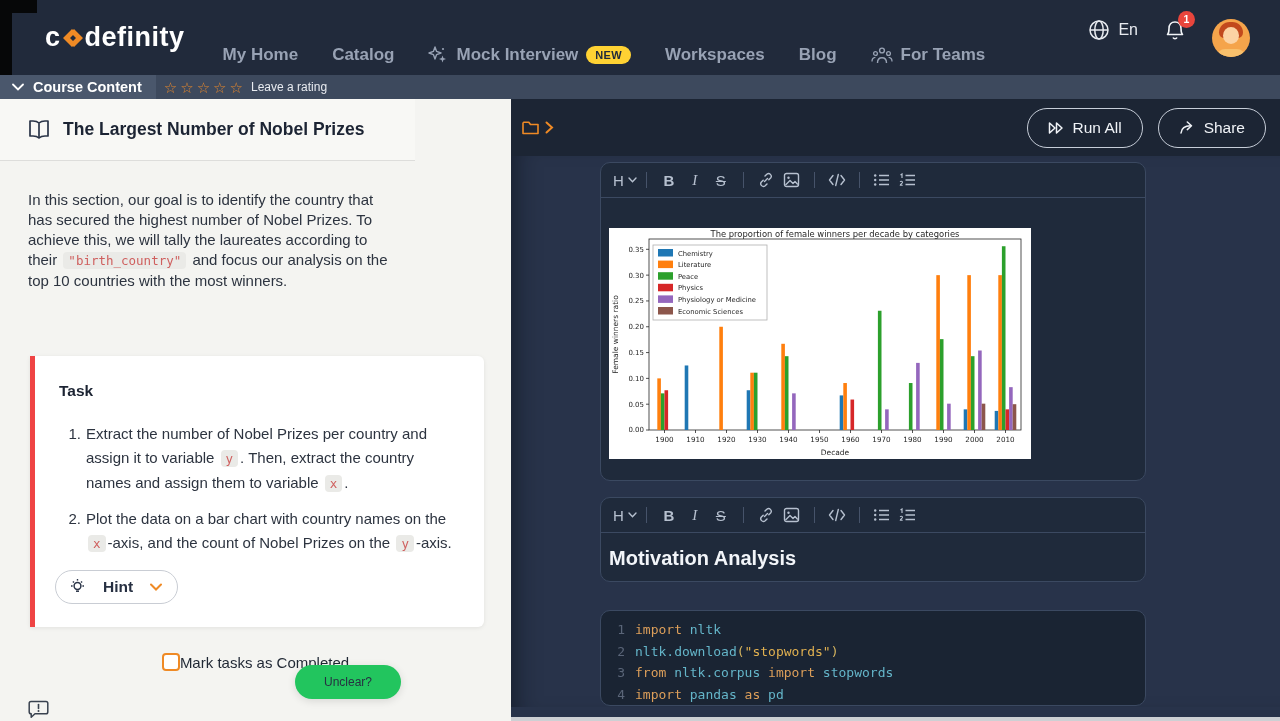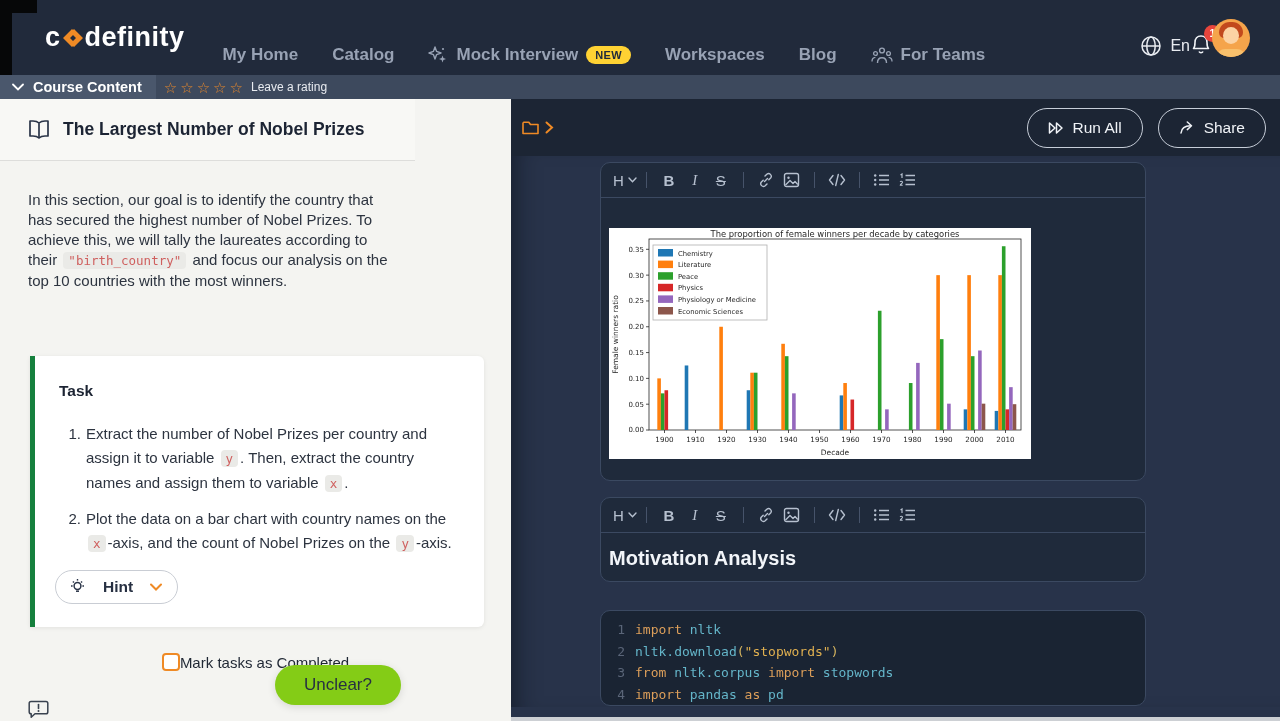--- a/index.html
+++ b/index.html
@@ -9,21 +9,21 @@
 
   
   .navbar { position:absolute; left:0; top:0; width:1280px; height:75px; background:#212a3b; display:flex; align-items:center; padding:0 30px 0 45px; }
   .corner-top { position:absolute; left:0; top:0; width:37px; height:13px; background:#060708; z-index:5; }
   .corner-left { position:absolute; left:0; top:0; width:12px; height:75px; background:#060708; z-index:5; }
   .logo { display:flex; align-items:center; font-weight:bold; font-size:27px; color:#fff; letter-spacing:.5px; margin-right:38px; }
   .logo svg { margin:0 1px; }
   .nav-items { display:flex; align-items:center; gap:34px; }
   .nav-item { display:flex; align-items:center; gap:8px; color:#98a2b4; font-size:17px; font-weight:700; cursor:pointer; white-space:nowrap;margin-top:34px; }
   .badge-new { background:#ffd233; color:#212a3b; font-size:11px; font-weight:bold; padding:3px 9px; border-radius:10px; letter-spacing:.3px; }
-  .nav-right { margin-left:auto; display:flex; align-items:flex-end; }
+  .nav-right { margin-left:auto; display:flex; align-items:flex-start; gap:26px; }
   .lang { display:flex; align-items:center; gap:8px; color:#e8ebf0; font-size:16px; cursor:pointer; }
   .bell-wrap { position:relative; cursor:pointer; }
   .bell-badge { position:absolute; top:-8px; right:-9px; background:#e8453c; color:#fff; border-radius:50%; width:17px; height:17px; font-size:10.5px; display:flex; align-items:center; justify-content:center; font-weight:bold; }
   .avatar { width:38px; height:38px; border-radius:50%; background:#f5a44b; position:relative; overflow:hidden; cursor:pointer; }
   .avatar .hair { position:absolute; left:7px; top:3px; width:24px; height:16px; border-radius:12px 12px 6px 6px; background:#c2491d; }
   .avatar .face { position:absolute; left:11px; top:8px; width:16px; height:17px; border-radius:50%; background:#fcd3a4; }
   .avatar .body { position:absolute; left:5px; bottom:-6px; width:28px; height:14px; border-radius:8px 8px 0 0; background:#f8c06c; }
 
   
   .coursebar { position:absolute; left:0; top:75px; width:1280px; height:24px; background:#3d495d; display:flex; align-items:center; }
@@ -33,32 +33,32 @@
   .rating-label { color:#e8ebf0; font-size:12px; margin-left:5px; }
   .cb-title { position:absolute; left:0; width:1280px; text-align:center; color:#8b97ab; font-size:15px; font-weight:700; pointer-events:none; }
 
   
   .lesson { position:absolute; left:0; top:99px; width:415px; height:622px; background:#f4f4f1; }
   .lesson-header { height:62px; background:#f8f8f5; border-bottom:1px solid #dddddb; display:flex; align-items:center; gap:13px; padding:0 28px; }
   .lesson-title { font-size:17.5px; font-weight:bold; color:#1c2433; }
   .lesson-body { position:relative; height:559px; }
   .intro { padding:29px 26px 0 28px; font-size:15px; line-height:20px; color:#2d3440; }
   .chip { font-family:"DejaVu Sans Mono", monospace; font-size:12.5px; color:#cf5f5e; background:#eaeae7; border-radius:4px; padding:1px 5px; margin:0 2px; }
-  .task-card { position:absolute; left:30px; top:195px; width:454px; height:271px; background:#ffffff; border-left:5px solid #15803d; border-radius:0 6px 6px 0; box-shadow:0 1px 4px rgba(0,0,0,.08); padding:26px 24px 0 24px; }
+  .task-card { position:absolute; left:30px; top:195px; width:454px; height:271px; background:#ffffff; border-left:5px solid #ef4444; border-radius:0 6px 6px 0; box-shadow:0 1px 4px rgba(0,0,0,.08); padding:26px 24px 0 24px; }
   .task-heading { font-size:15.5px; font-weight:bold; color:#1c2433; }
   .task-list { margin-top:22px; display:flex; flex-direction:column; gap:11px; }
   .task-item { display:flex; font-size:15px; line-height:24px; color:#2d3440; }
   .task-item .num { width:22px; flex:0 0 auto; text-align:right; margin-right:5px; }
   .hint-btn { position:absolute; left:20px; bottom:23px; display:inline-flex; align-items:center; gap:17px; border:1px solid #c9cdd4; border-radius:20px; background:#fff; padding:7px 15px 7px 13px; cursor:pointer; font-size:15.5px; font-weight:700; color:#273042; }
   .check-row { position:absolute; left:0; top:492px; width:511px; display:flex; justify-content:center; align-items:center; gap:0; }
   .checkbox { width:18px; height:18px; border:2px solid #ef8a25; border-radius:4px; background:#fff; cursor:pointer; }
   .check-label { font-size:15px; color:#1f2733; }
   .feedback-row { position:absolute; left:28px; top:524px; display:flex; align-items:center; gap:9px; cursor:pointer; }
   .feedback-label { color:#be185d; font-size:11px;margin-top:36px; }
-  .unclear-btn { position:absolute; right:14px; top:504px; background:#84cc16; border:none; border-radius:21px; padding:10px 29px; font-size:17px; color:#273042; box-shadow:0 2px 8px rgba(0,0,0,.12); cursor:pointer; font-family:inherit; }
+  .unclear-btn { position:absolute; right:14px; top:504px; background:#22c55e; border:none; border-radius:21px; padding:10px 29px; font-size:12px; color:#273042; box-shadow:0 2px 8px rgba(0,0,0,.12); cursor:pointer; font-family:inherit; }
 
   
   .notebook { position:absolute; left:511px; top:99px; width:769px; height:622px; background:#28334a; }
   .nb-topbar { height:57px; background:#1c2534; display:flex; align-items:center; padding:0 14px 0 10px; }
   .folder-wrap { display:flex; align-items:center; gap:5px; cursor:pointer; }
   .nb-actions { margin-left:auto; display:flex; gap:15px; }
   .nb-btn { display:inline-flex; align-items:center; gap:9px; background:transparent; border:1px solid #c6cdd8; border-radius:21px; color:#f0f3f7; font-size:15.5px; padding:10px 20px; cursor:pointer; font-family:inherit; }
   .nb-body { position:relative; height:551px; box-shadow:inset 22px 0 24px -18px rgba(8,12,20,.55); }
   .cell { position:absolute; left:89px; width:546px; background:#1f2a3b; border:1px solid #3b4961; border-radius:10px; overflow:hidden; }
   .cell-1 { top:6px; height:319px; }

